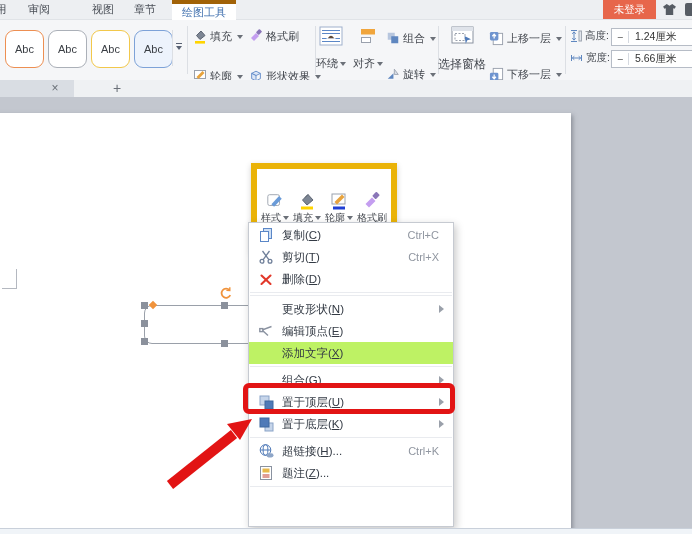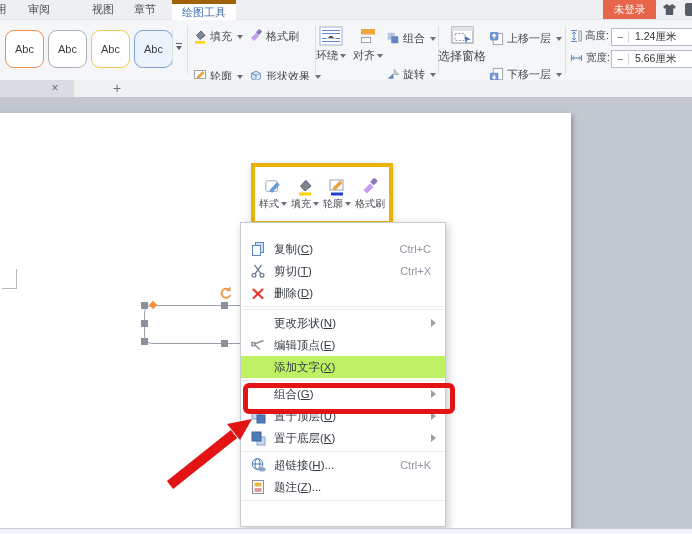--- a/index.html
+++ b/index.html
@@ -11,21 +11,21 @@
   .tab{position:absolute;top:0;height:19px;line-height:19px;font-size:11px;color:#4a4f57;cursor:default;text-align:center}
   .tab.active{background:#fff;border-top:4px solid #a16207;line-height:17px;color:#3f6fae;}
   #login{position:absolute;left:603px;top:0;width:53px;height:19px;background:#e7664b;color:#fff;
          font-size:10.5px;text-align:center;line-height:19px}
   
   #ribbon{position:absolute;left:0;top:20px;width:692px;height:60px;background:#f5f6f8;z-index:5}
   .chip{position:absolute;top:10px;width:37px;height:36px;background:#fff;border-radius:9px;
         font-size:11px;color:#3a3e44;display:flex;align-items:center;justify-content:center}
   .vsep{position:absolute;top:6px;height:48px;width:1px;background:#dcdfe4}
   .rbtn{position:absolute;display:flex;align-items:center;height:20px;font-size:11px;color:#43474e;gap:3px;white-space:nowrap}
-  .rstack{position:absolute;display:flex;flex-direction:column;align-items:center;font-size:11px;color:#43474e;gap:2px;white-space:nowrap}
+  .rstack{position:absolute;display:flex;flex-direction:column;align-items:center;font-size:11px;color:#43474e;gap:10px;white-space:nowrap}
   .dar{display:inline-block;width:0;height:0;border:3px solid transparent;border-top:4px solid #6b7078;margin-left:2px;position:relative;top:2px}
   .numlab{position:absolute;display:flex;align-items:center;gap:3px;font-size:10.5px;color:#43474e}
   .numfield{position:absolute;display:flex;align-items:center;background:#fff;border:1px solid #b6bcc6;height:16px;font-size:10.5px;color:#333;width:80px}
   .numfield .minus{width:16px;text-align:center;border-right:1px solid #d5d9e0;color:#555;flex:none}
   .numfield .val{padding-left:6px}
   .gmore{position:absolute;left:172px;top:10px;width:11px;height:36px;border-left:1px solid #dcdfe4;
          display:flex;flex-direction:column;align-items:center;justify-content:center;gap:2px}
   .gmore i{display:block;width:6px;height:1px;background:#596273}
   .gmore b{display:block;width:0;height:0;border:3px solid transparent;border-top:4px solid #596273}
   .dlg{position:absolute;left:301px;top:68px;width:6px;height:6px;border-left:1px solid #9aa0aa;border-bottom:1px solid #9aa0aa}
@@ -36,26 +36,26 @@
   .plusbtn{position:absolute;left:108px;top:0;width:18px;height:17px;color:#6a7078;font-size:14px;line-height:16px;text-align:center}
   
   #canvas{position:absolute;left:0;top:97px;width:692px;height:437px;background:#c3c7cf;z-index:1}
   #page{position:absolute;left:-8px;top:16px;width:579px;height:421px;background:#fff;box-shadow:3px 1px 4px -1px rgba(90,95,105,.5)}
   #marginmark{position:absolute;left:2px;top:172px;width:14px;height:19px;border-right:1px solid #b4b8c0;border-bottom:1px solid #b4b8c0}
   
   #shape{position:absolute;left:144px;top:208px;width:166px;height:37px;border:1.5px solid #9aa0a9;border-radius:8px;background:transparent}
   .hdl{position:absolute;width:7px;height:7px;background:#8b919c}
   #adjdot{position:absolute;left:150px;top:205px;width:6px;height:6px;background:#f0933c;transform:rotate(45deg)}
   
-  #minibar{position:absolute;left:251px;top:163px;width:130px;height:46px;background:#fff;border:4px solid #eab308;
-           box-shadow:0 2px 6px rgba(0,0,0,.18);z-index:20;display:flex;align-items:center;justify-content:space-around;padding:4px 2px}
+  #minibar{position:absolute;left:251px;top:163px;width:130px;height:46px;background:#fff;border:6px solid #eab308;
+           box-shadow:0 2px 6px rgba(0,0,0,.18);z-index:20;display:flex;align-items:center;justify-content:space-around;padding:16px 2px}
   .mitem{display:flex;flex-direction:column;align-items:center;gap:1px;font-size:10px;color:#43474e;white-space:nowrap}
   
-  #cmenu{position:absolute;left:240px;top:222px;width:206px;height:305px;background:#fff;border:1px solid #c6cad1;
-         box-shadow:2px 3px 8px rgba(0,0,0,.22);z-index:20;padding-top:15px;box-sizing:border-box}
+  #cmenu{position:absolute;left:248px;top:222px;width:206px;height:305px;background:#fff;border:1px solid #c6cad1;
+         box-shadow:2px 3px 8px rgba(0,0,0,.22);z-index:20;padding-top:1px;box-sizing:border-box}
   .mrow{display:flex;align-items:center;height:22px}
   .mrow.hl{background:#bef264}
   .mico{width:16px;height:16px;margin:0 8px 0 9px;flex:none}
   .mlabel{font-size:11.5px;color:#333a44;flex:1;white-space:nowrap}
   .mrow.dis .mlabel{color:#b0b5bd}
   .mrow.dis .msc{color:#c3c8cf}
   .msc{font-size:11px;color:#9096a0;margin-right:14px;white-space:nowrap}
   .msub{width:0;height:0;border:4px solid transparent;border-left:5px solid #9aa0aa;margin-right:5px}
   .msep{height:1px;background:#e9ebef;margin:2px 1px}
   

